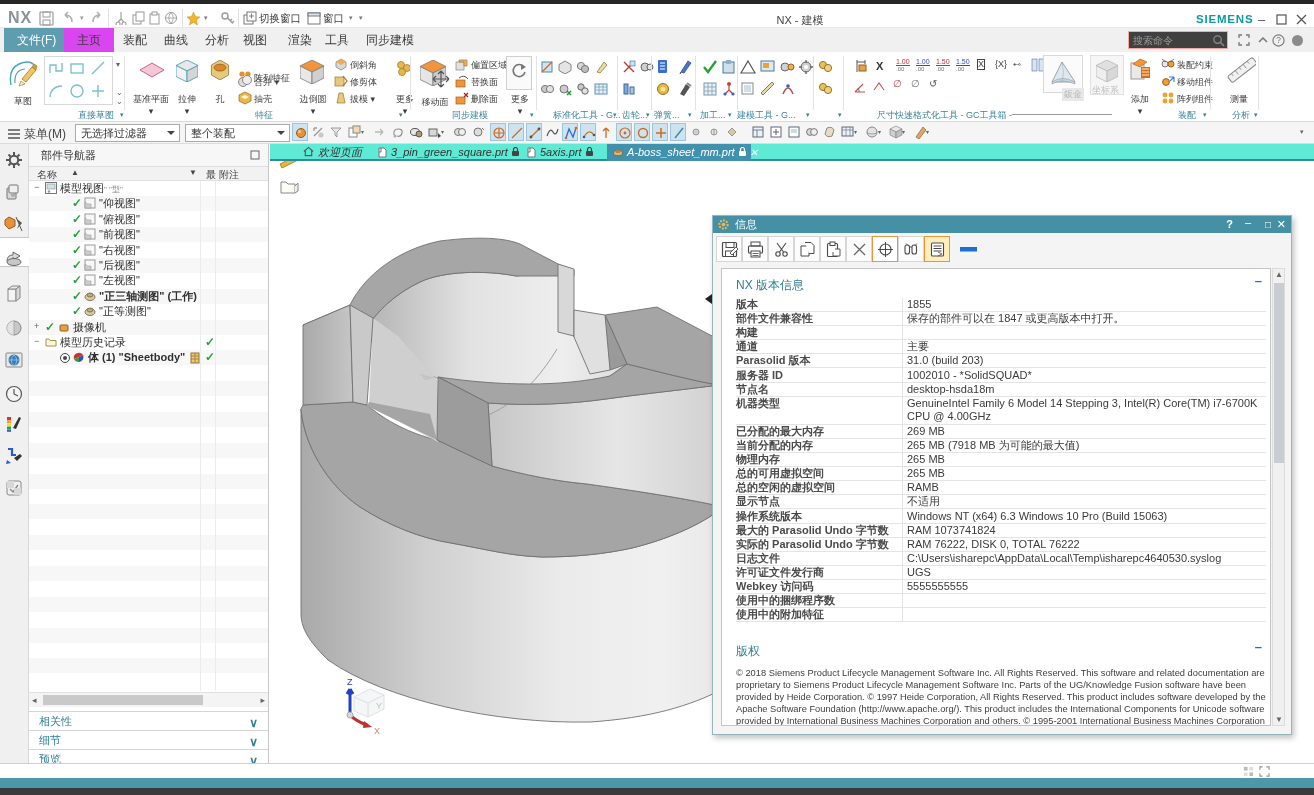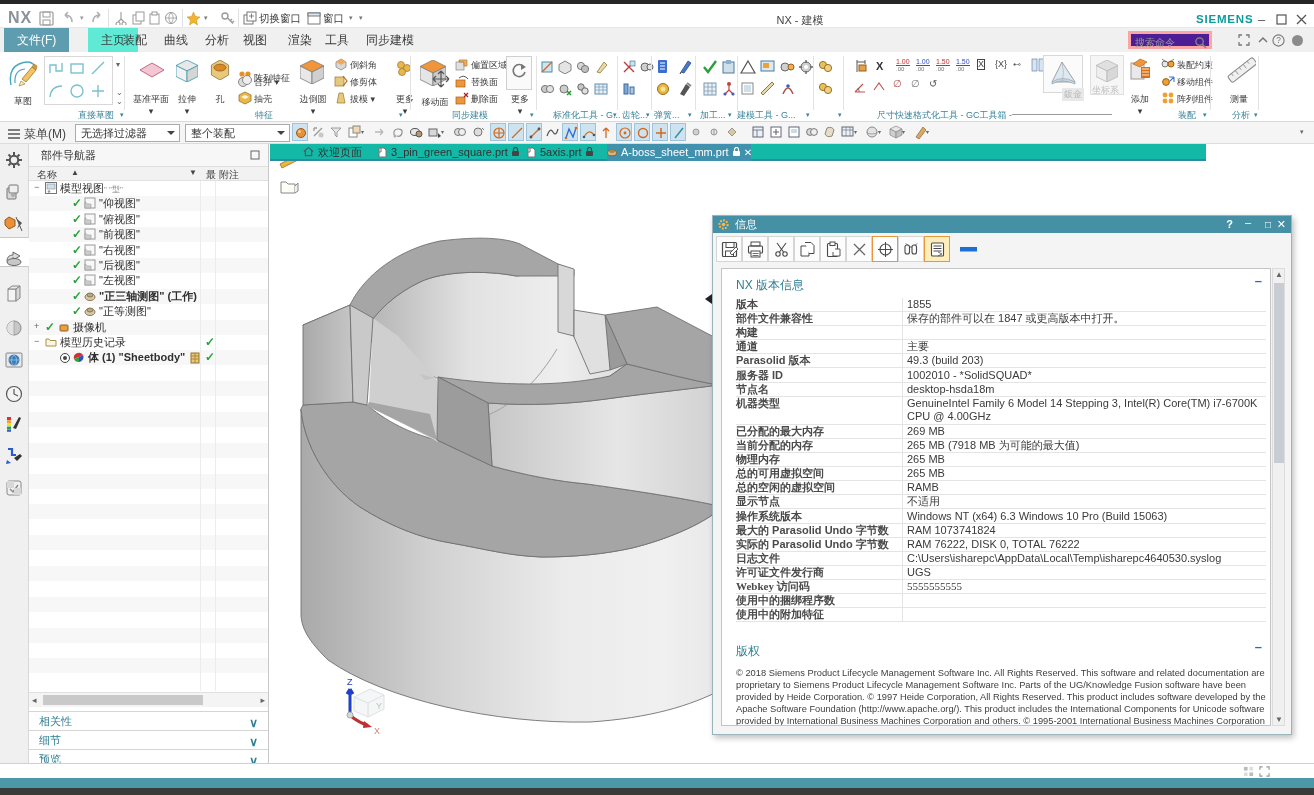--- a/index.html
+++ b/index.html
@@ -10,22 +10,22 @@
 #topstrip { left:0; top:0; width:1314px; height:4px; background:#262626; }
 #titlebar { left:0; top:4px; width:1314px; height:24px; background:#ffffff; border-bottom:1px solid #e8e8e8; }
 #nxlogo { left:8px; top:5px; font-size:16px; font-weight:bold; color:#8a929a; letter-spacing:1px; }
 #apptitle { left:680px; top:9px; width:240px; text-align:center; font-size:11px; color:#444; }
 #siemens { left:1196px; top:9px; font-size:11.5px; font-weight:bold; color:#0f9b9b; letter-spacing:0.8px; }
 .winbtn { top:8px; font-size:13px; color:#555; }
 
 #tabrow { left:0; top:28px; width:1314px; height:24px; background:#f0f0f0; }
 .rtab { position:absolute; top:0; height:24px; line-height:24px; padding:0 13px; font-size:12px; color:#3a3a3a; }
 #tab-file { background:#5e9db0; color:#fff; }
-#tab-home { background:#5eead4;margin-left:24px; }
-#searchbox { left:1128px; top:31px; width:84px; height:18px; border:3px solid #fca5a5; background:#4c1d95; font-size:10px; color:#999; line-height:17px; padding-left:4px; }
+#tab-home { background:#d946ef; }
+#searchbox { left:1128px; top:31px; width:100px; height:18px; border:1px solid #fca5a5; background:#404040; font-size:10px; color:#999; line-height:17px; padding-left:4px; }
 
 #ribbon { left:0; top:52px; width:1314px; height:70px; background:#ffffff; border-bottom:1px solid #d9d9d9; }
 .grplabel { position:absolute; top:57px; font-size:9px; color:#38839b; white-space:nowrap; }
 .gsep { position:absolute; top:56px; height:54px; width:1px; background:#e3e3e3; }
 .btnlabel { position:absolute; font-size:9px; color:#3c3c3c; white-space:nowrap; text-align:center; }
 
 #utilbar { left:0; top:122px; width:1314px; height:22px; background:#f5f5f5; border-bottom:1px solid #dcdcdc; }
 .combo { position:absolute; top:2px; height:18px; background:#fff; border:1px solid #ababab; font-size:11px; color:#333; line-height:16px; padding-left:5px; }
 .combo .arr { position:absolute; right:4px; top:6px; width:0; height:0; border-left:4px solid transparent; border-right:4px solid transparent; border-top:4px solid #444; }
 
@@ -34,21 +34,21 @@
 #pn-head { position:absolute; left:0; top:0; width:239px; height:22px; background:#f7f7f7; font-size:11px; color:#333; line-height:22px; padding-left:12px; }
 #pn-cols { position:absolute; left:0; top:22px; width:239px; height:15px; background:#f2f2f2; border-top:1px solid #e0e0e0; border-bottom:1px solid #e0e0e0; font-size:10px; color:#444; }
 .trow { position:absolute; left:0; width:239px; height:16px; font-size:11px; color:#2f2f2f; white-space:nowrap; }
 .stripe { position:absolute; left:0; width:239px; height:16px; background:#f7f7f7; }
 .chk { color:#27a23b; font-weight:bold; font-size:12px; }
 #pn-scroll { position:absolute; left:0; top:548px; width:239px; height:15px; background:#f4f4f4; border-top:1px solid #e0e0e0; }
 .pn-sec { position:absolute; left:0; width:239px; height:19px; border-top:1px solid #d5d5d5; font-size:11px; color:#2e7f93; line-height:19px; padding-left:10px; background:#fff; }
 .pn-sec .vv { position:absolute; right:10px; top:2px; color:#2e7f93; font-size:12px; font-weight:bold; }
 
 #viewport { left:270px; top:144px; width:1044px; height:619px; background:#ffffff; }
-#tabbar { left:270px; top:144px; width:936px; height:17px; background:#14b8a6; border-bottom:2px solid #2f89a0; }
+#tabbar { left:270px; top:144px; width:1044px; height:17px; background:#5eead4; border-bottom:2px solid #2f89a0;font-style:italic; }
 .dtab { position:absolute; top:0; height:17px; line-height:17px; font-size:11px; color:#333; white-space:nowrap; }
 .dtab.active { background:#3f91ad; color:#fff; }
 
 #infowin { left:712px; top:215px; width:580px; height:520px; background:#f4f4f4; border:1px solid #9ab4bb; box-shadow:2px 3px 6px rgba(0,0,0,.25); }
 #iw-title { position:absolute; left:0; top:0; width:578px; height:17px; background:#4590a5; color:#fff; font-size:11px; line-height:17px; }
 #iw-tools { position:absolute; left:0; top:17px; width:578px; height:33px; background:#f4f4f4; }
 #iw-body { position:absolute; left:8px; top:52px; width:550px; height:458px; background:#ffffff; border:1px solid #c4c4c4; overflow:hidden; }
 #iw-scroll { position:absolute; left:559px; top:52px; width:13px; height:458px; background:#f0f0f0; border:1px solid #dcdcdc; }
 .irow { position:absolute; left:14px; width:530px; border-bottom:1px solid #e4e4e4; font-size:11px; color:#3a3a3a; }
 .irow .lbl { position:absolute; left:0; top:0; width:178px; font-weight:bold; color:#4a4a4a; }
@@ -1065,21 +1065,21 @@
           <rect x="1" y="4" width="7" height="5" rx="1" fill="#444"></rect>
           <path d="M2.5 4 V2.5 a2 2 0 0 1 4 0 V4" fill="none" stroke="#444" stroke-width="1.2"></path>
         </svg></span>
     <span class="dtab" style="left:257px;"><svg width="9" height="11" viewBox="0 0 9 11" style="margin-right:4px;vertical-align:-2px;">
           <path d="M1 1 h5 l2 2 v7 h-7 Z" fill="#fff" stroke="#777"></path>
           <path d="M3 1 v4 h-2" fill="none" stroke="#777"></path>
         </svg>5axis.prt<svg width="9" height="10" viewBox="0 0 9 10" style="margin-left:3px;vertical-align:-1px;">
           <rect x="1" y="4" width="7" height="5" rx="1" fill="#444"></rect>
           <path d="M2.5 4 V2.5 a2 2 0 0 1 4 0 V4" fill="none" stroke="#444" stroke-width="1.2"></path>
         </svg></span>
-    <span class="dtab active" style="left:337px;width:144px;"><svg width="11" height="9" viewBox="0 0 11 9" style="margin-right:3px;vertical-align:-1px;">
+    <span class="dtab active" style="left:337px;width:144px;padding-left:6px;"><svg width="11" height="9" viewBox="0 0 11 9" style="margin-right:3px;vertical-align:-1px;">
           <ellipse cx="5" cy="5" rx="4.5" ry="2.8" fill="#d8b87a" stroke="#8a6a30"></ellipse>
           <ellipse cx="5" cy="3.4" rx="2.6" ry="1.6" fill="#a88850"></ellipse>
         </svg>A-boss_sheet_mm.prt<svg width="9" height="10" viewBox="0 0 9 10" style="margin-left:3px;vertical-align:-1px;">
           <rect x="1" y="4" width="7" height="5" rx="1" fill="#fff"></rect>
           <path d="M2.5 4 V2.5 a2 2 0 0 1 4 0 V4" fill="none" stroke="#fff" stroke-width="1.2"></path>
         </svg> <span style="font-size:10px;">✕</span></span>
   </div>
   <svg class="abs" width="60" height="60" viewBox="0 0 60 60" style="left:330px;top:675px;">
     <g opacity="0.55">
         <path d="M24 22 L40 14 L54 20 L54 34 L38 42 L24 36 Z" fill="#eceff1" stroke="#b0c0b8" stroke-width="0.8"></path>
@@ -1167,21 +1167,21 @@
           </div>
       <div class="irow" style="top:57.2px;height:14.1px;line-height:13.5px;">
             <span class="lbl">构建</span>
           </div>
       <div class="irow" style="top:71.3px;height:14.1px;line-height:13.5px;">
             <span class="lbl">通道</span>
             <span class="val">主要</span>
           </div>
       <div class="irow" style="top:85.4px;height:14.1px;line-height:13.5px;">
             <span class="lbl">Parasolid 版本</span>
-            <span class="val">49.3 (build 203)</span>
+            <span class="val">31.0 (build 203)</span>
           </div>
       <div class="irow" style="top:99.5px;height:14.1px;line-height:13.5px;">
             <span class="lbl">服务器 ID</span>
             <span class="val">1002010 - *SolidSQUAD*</span>
           </div>
       <div class="irow" style="top:113.6px;height:14.1px;line-height:13.5px;">
             <span class="lbl">节点名</span>
             <span class="val">desktop-hsda18m</span>
           </div>
       <div class="irow" style="top:127.7px;height:28.2px;line-height:13.5px;">
@@ -1225,21 +1225,21 @@
             <span class="val">RAM 76222, DISK 0, TOTAL 76222</span>
           </div>
       <div class="irow" style="top:282.8px;height:14.1px;line-height:13.5px;">
             <span class="lbl">日志文件</span>
             <span class="val">C:\Users\isharepc\AppData\Local\Temp\isharepc4640530.syslog</span>
           </div>
       <div class="irow" style="top:296.9px;height:14.1px;line-height:13.5px;">
             <span class="lbl">许可证文件发行商</span>
             <span class="val">UGS</span>
           </div>
-      <div class="irow" style="top:311.0px;height:14.1px;line-height:13.5px;font-family:Liberation Serif, serif;">
+      <div class="irow" style="top:311.0px;height:14.1px;line-height:13.5px;">
             <span class="lbl">Webkey 访问码</span>
             <span class="val">5555555555</span>
           </div>
       <div class="irow" style="top:325.1px;height:14.1px;line-height:13.5px;">
             <span class="lbl">使用中的捆绑程序数</span>
             <span class="val"></span>
           </div>
       <div class="irow" style="top:339.2px;height:14.1px;line-height:13.5px;">
             <span class="lbl">使用中的附加特征</span>
             <span class="val"></span>

